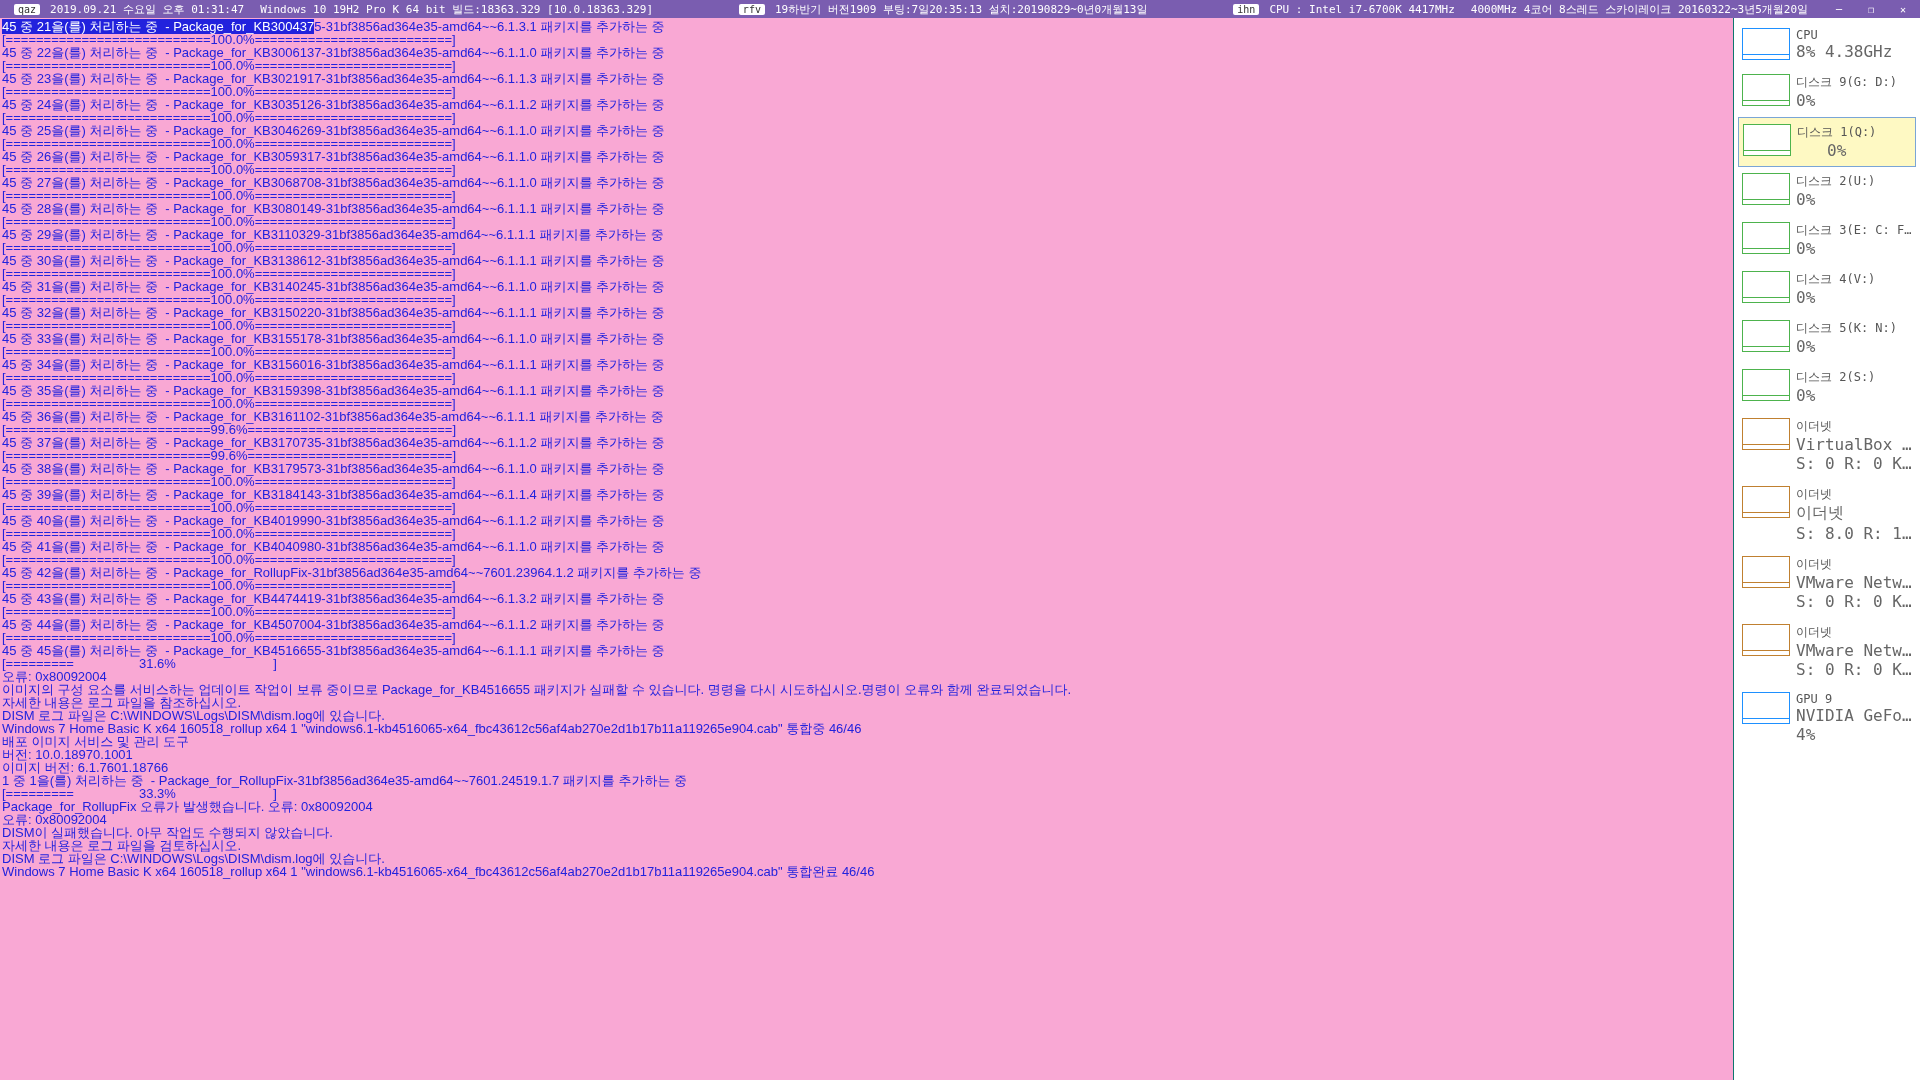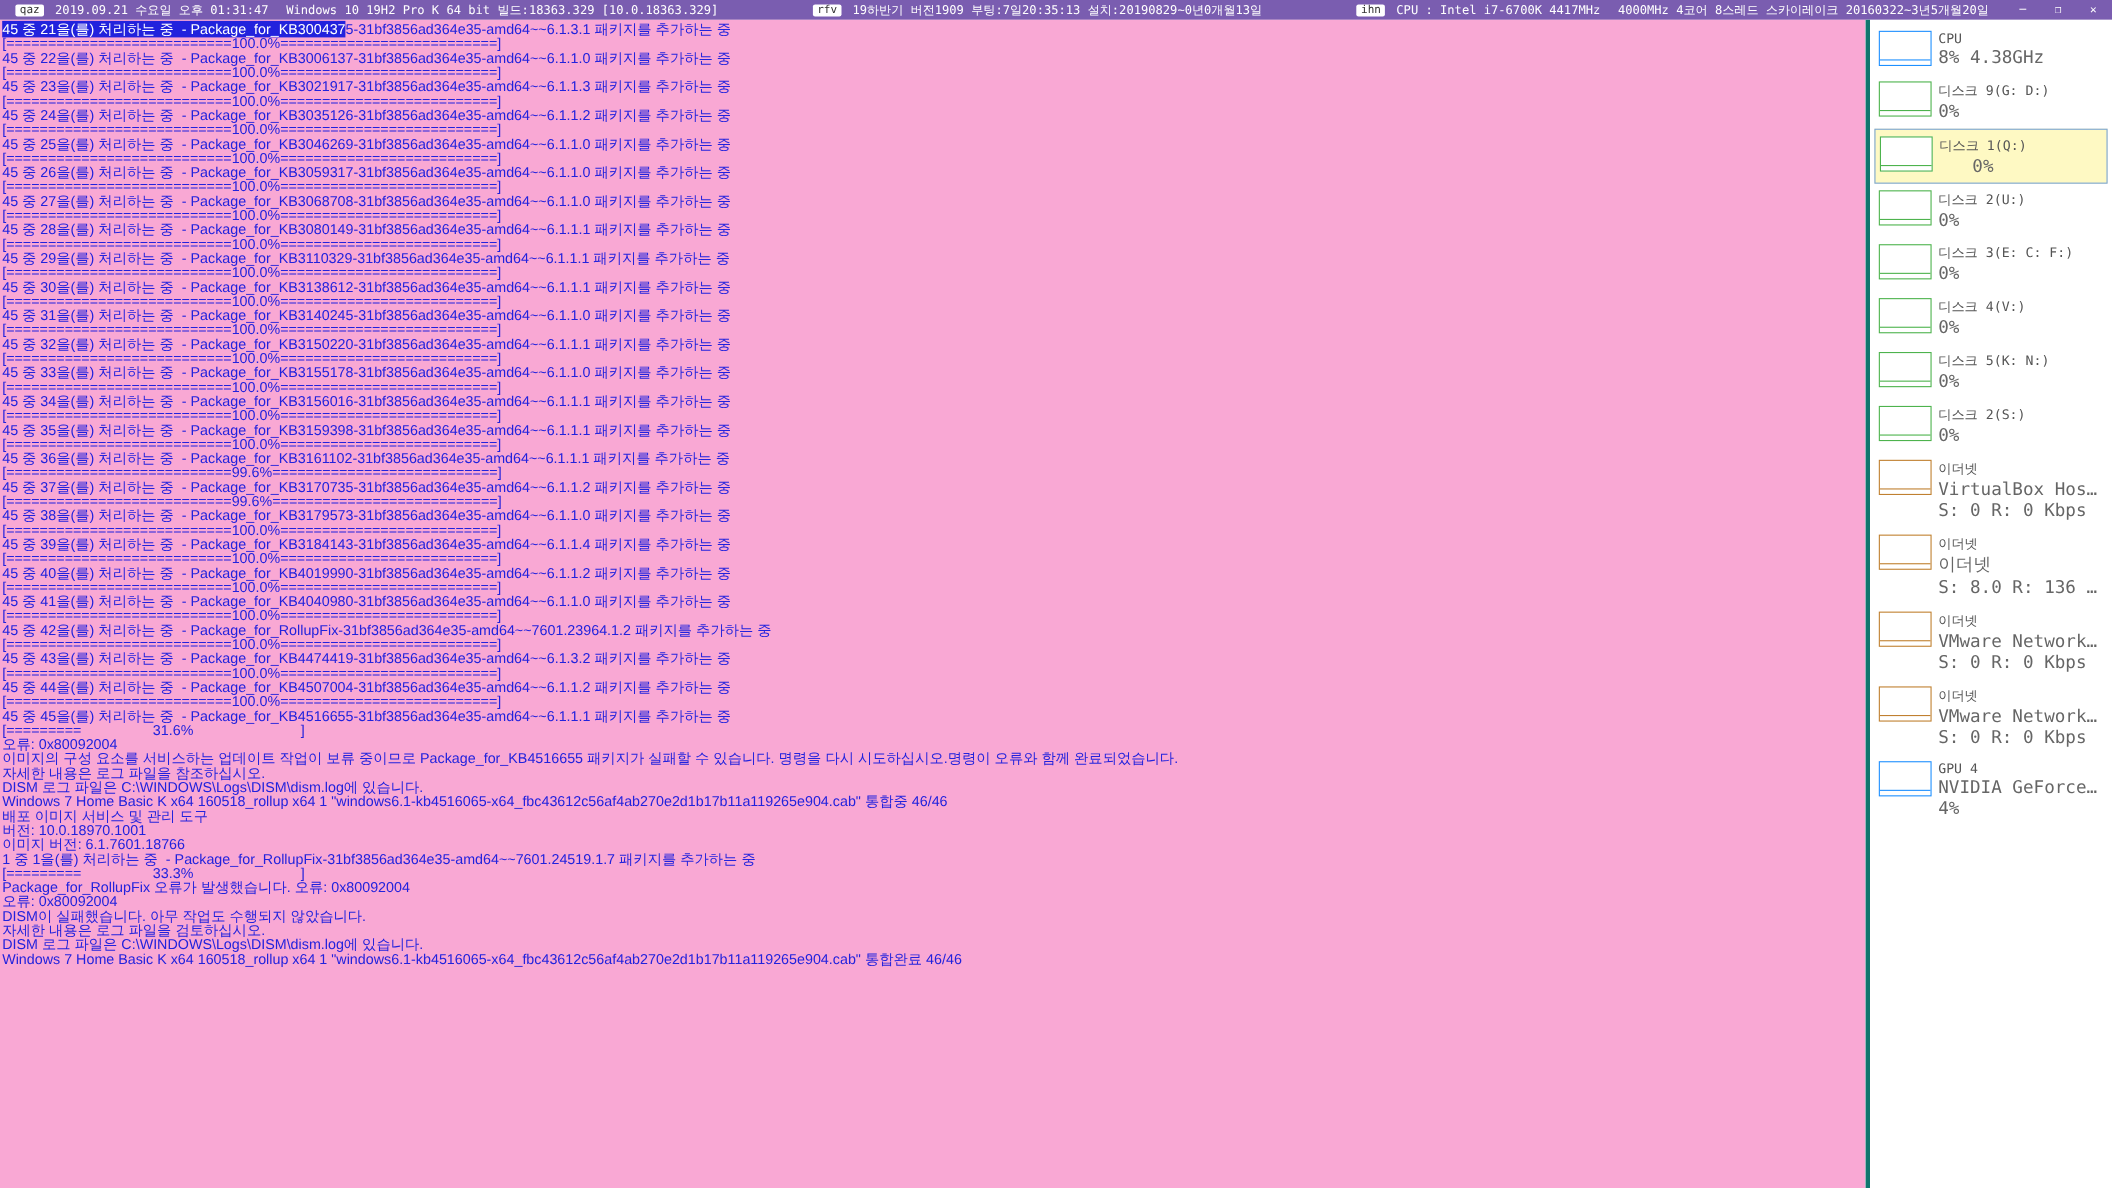--- a/index.html
+++ b/index.html
@@ -61,23 +61,23 @@
   line-height: 13px;
   padding: 2px;
   white-space: pre;
   overflow: hidden;
 }
 .selected-text {
   background: #2222dd;
   color: #fff;
 }
 .sidebar {
-  width: 224px;
-  background: #fff;
-  border-left: 4px solid #0f766e;
+  width: 187px;
+  background: #fff;
+  border-left: 1px solid #0f766e;
   overflow-y: auto;
   padding: 4px;
 }
 .perf-item {
   display: flex;
   gap: 6px;
   padding: 6px 4px;
   border-bottom: 1px solid transparent;
   cursor: pointer;
 }
@@ -266,19 +266,19 @@
           <div class="perf-title">이더넷</div>
           <div class="perf-val">VMware Network Ada..</div>
           <div class="perf-val">S: 0 R: 0 Kbps</div>
         </div>
       </div>
       <div class="perf-item">
         <div class="graph gpu">
           <div class="graph-line"></div>
         </div>
         <div class="perf-info">
-          <div class="perf-title">GPU 4</div>
+          <div class="perf-title">GPU 9</div>
           <div class="perf-val">NVIDIA GeForce GTX ..</div>
           <div class="perf-val">4%</div>
         </div>
       </div>
     </div>
 </div>
 
 </body></html>

